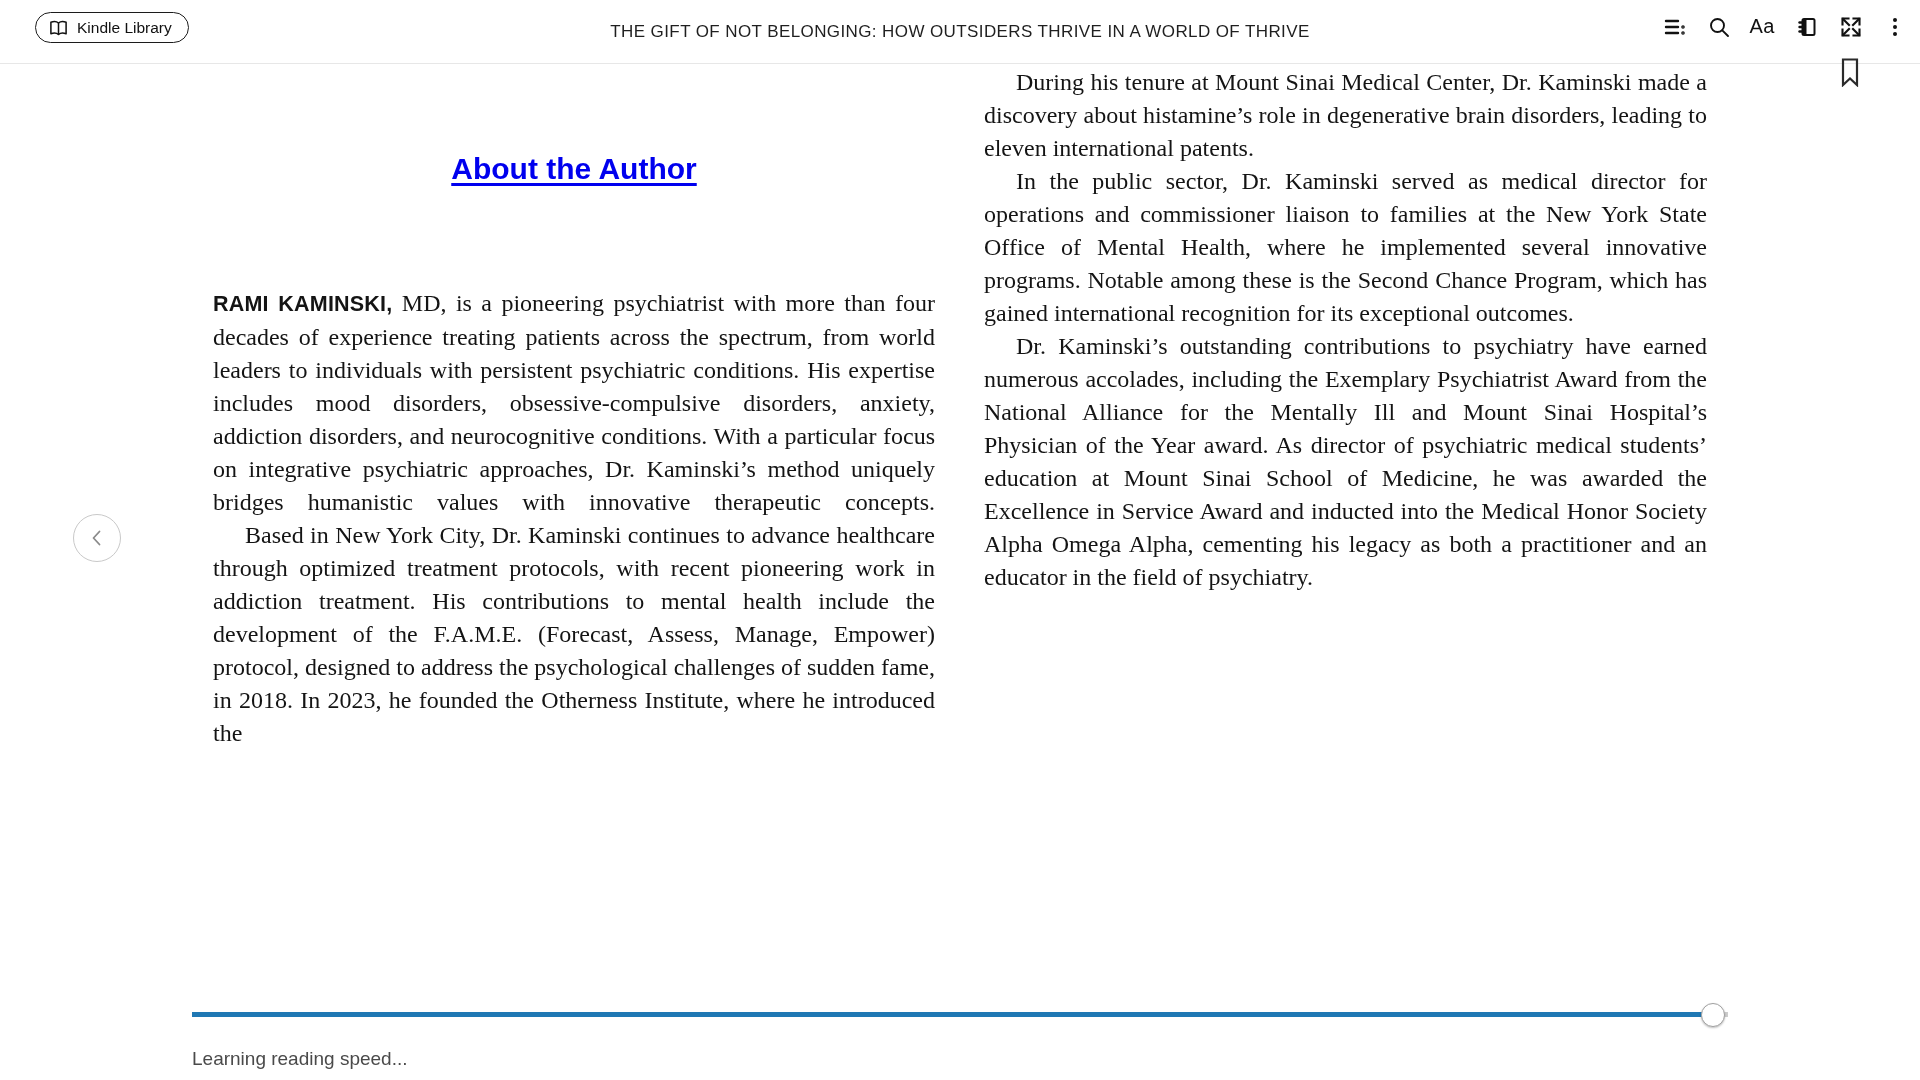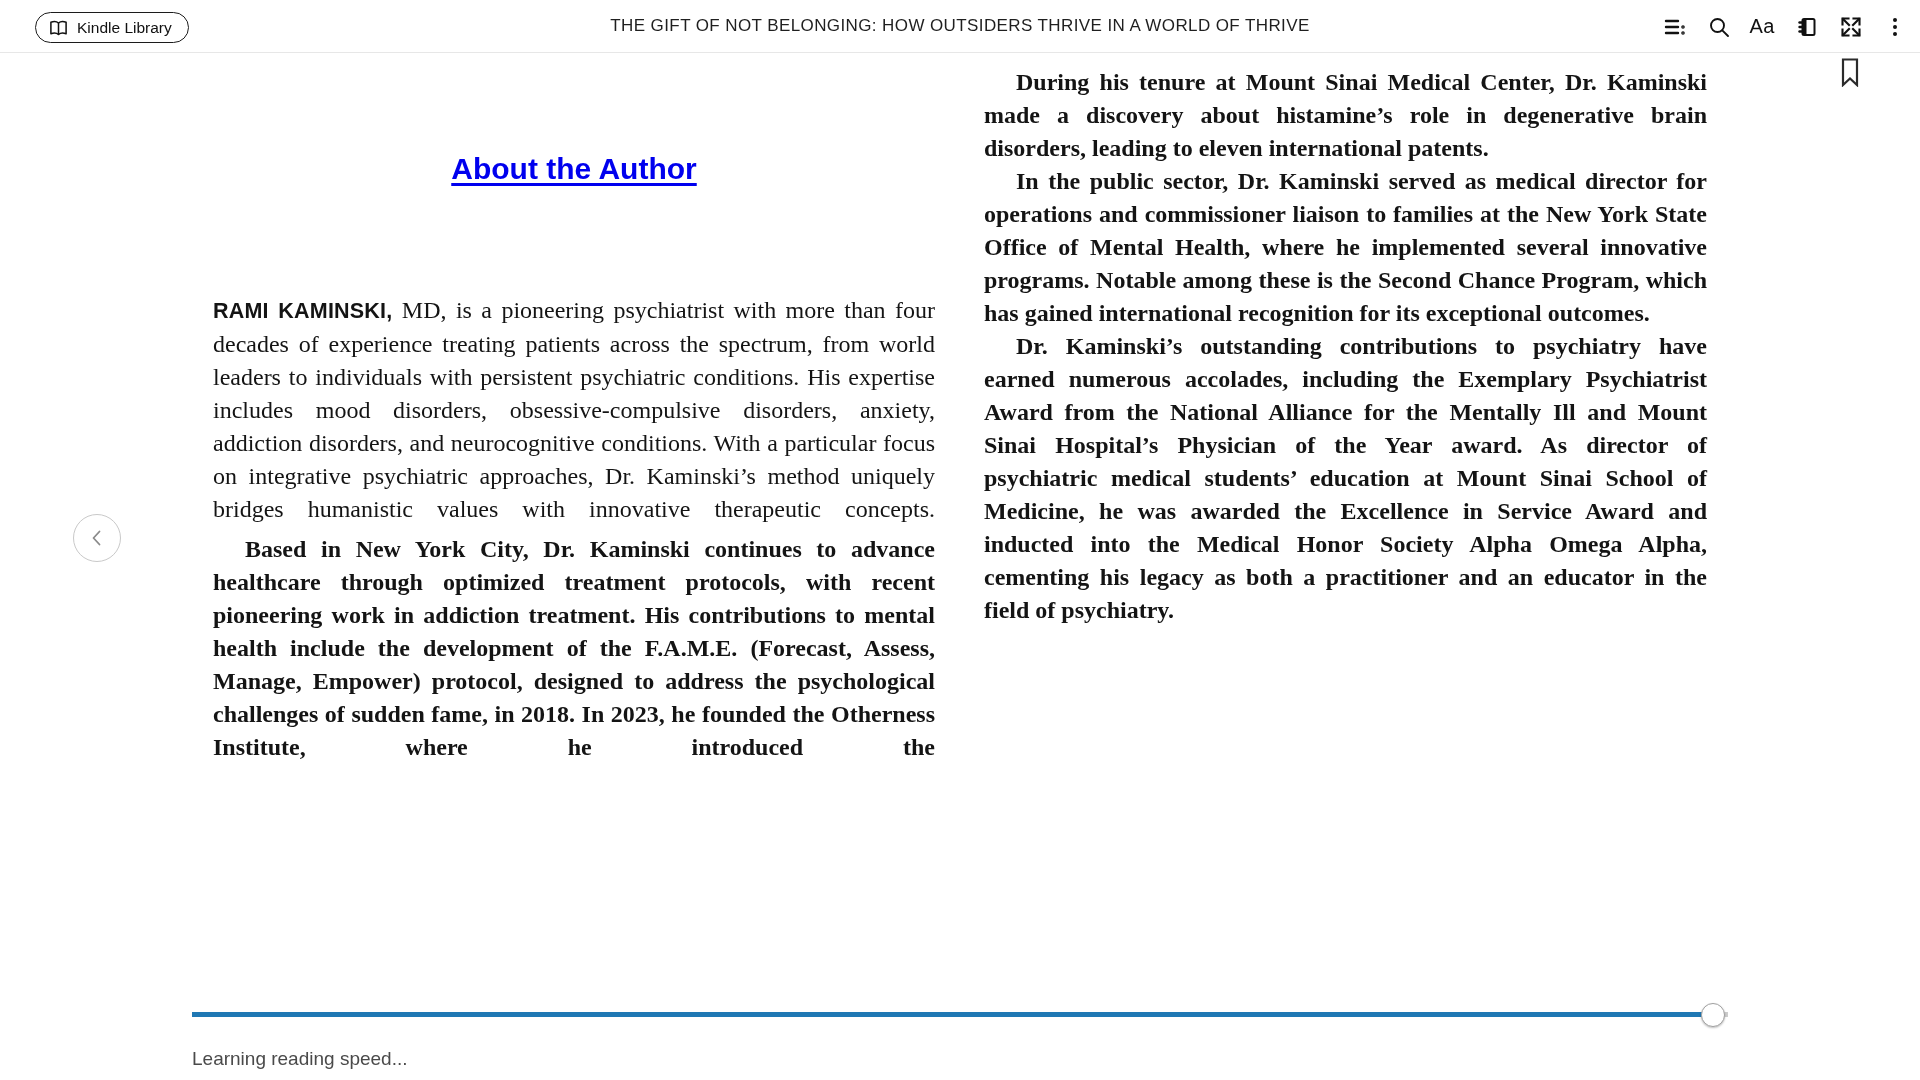--- a/index.html
+++ b/index.html
@@ -1,21 +1,21 @@
 <!DOCTYPE html>
 <html><head>
 <meta charset="utf-8">
 <style>
   * { margin: 0; padding: 0; box-sizing: border-box; }
   html, body { width: 1920px; height: 1080px; overflow: hidden; background: #ffffff;
                font-family: "Liberation Sans", sans-serif; }
   .stage { position: relative; width: 1920px; height: 1080px; background: #fff; }
 
   
-  .header { position: absolute; top: 0; left: 0; width: 1920px; height: 53px;
+  .header { position: absolute; top: 0; left: 0; width: 1920px; height: 64px;
             background: #fff; border-bottom: 1px solid #e7e7e7;
             display: flex; align-items: center; }
   .library-pill { position: absolute; left: 35px; top: 12px; height: 31px;
                   display: flex; align-items: center; gap: 9px; padding: 0 16px 0 13px;
                   border: 1.5px solid #1c1c1c; border-radius: 16px; background: #fff;
                   cursor: pointer; }
   .library-pill .label { font-size: 15.5px; color: #111; white-space: nowrap; }
   .book-title { position: absolute; left: 0; right: 0; text-align: center;
                 font-size: 17px; letter-spacing: 0.4px; color: #1f1f1f; }
   .header-icons { position: absolute; right: 13px; top: 0; height: 53px;
@@ -34,22 +34,22 @@
   .col-right { position: absolute; left: 984px; top: 66px; width: 723px; }
 
   .chapter-heading-wrap { position: absolute; left: 213px; top: 152px; width: 722px;
                           text-align: center; }
   .chapter-link { font-family: "Liberation Sans", sans-serif; font-size: 30px;
                   font-weight: 600; color: #0000EE; text-decoration: underline;
                   text-underline-offset: 4px; cursor: pointer; }
 
   .left-body { position: absolute; left: 213px; top: 287px; width: 722px; }
   p.body-p { text-align: justify; }
-  p.indent { text-indent: 32px; font-weight: bold; }
-  p.force-justify { text-align-last: justify; margin-top: 7px; }
+  p.indent { text-indent: 32px; }
+  p.force-justify { text-align-last: justify; }
   .lead { font-family: "Liberation Sans", sans-serif; font-weight: 700;
           font-size: 21.5px; letter-spacing: 0.2px; }
 
   
   .prev-btn { position: absolute; left: 73px; top: 514px; width: 48px; height: 48px;
               border: 1px solid #c9c9c9; border-radius: 50%; background: #fff;
               display: flex; align-items: center; justify-content: center; cursor: pointer; }
 
   
   .progress-track { position: absolute; left: 192px; top: 1012px; width: 1536px; height: 5px;

